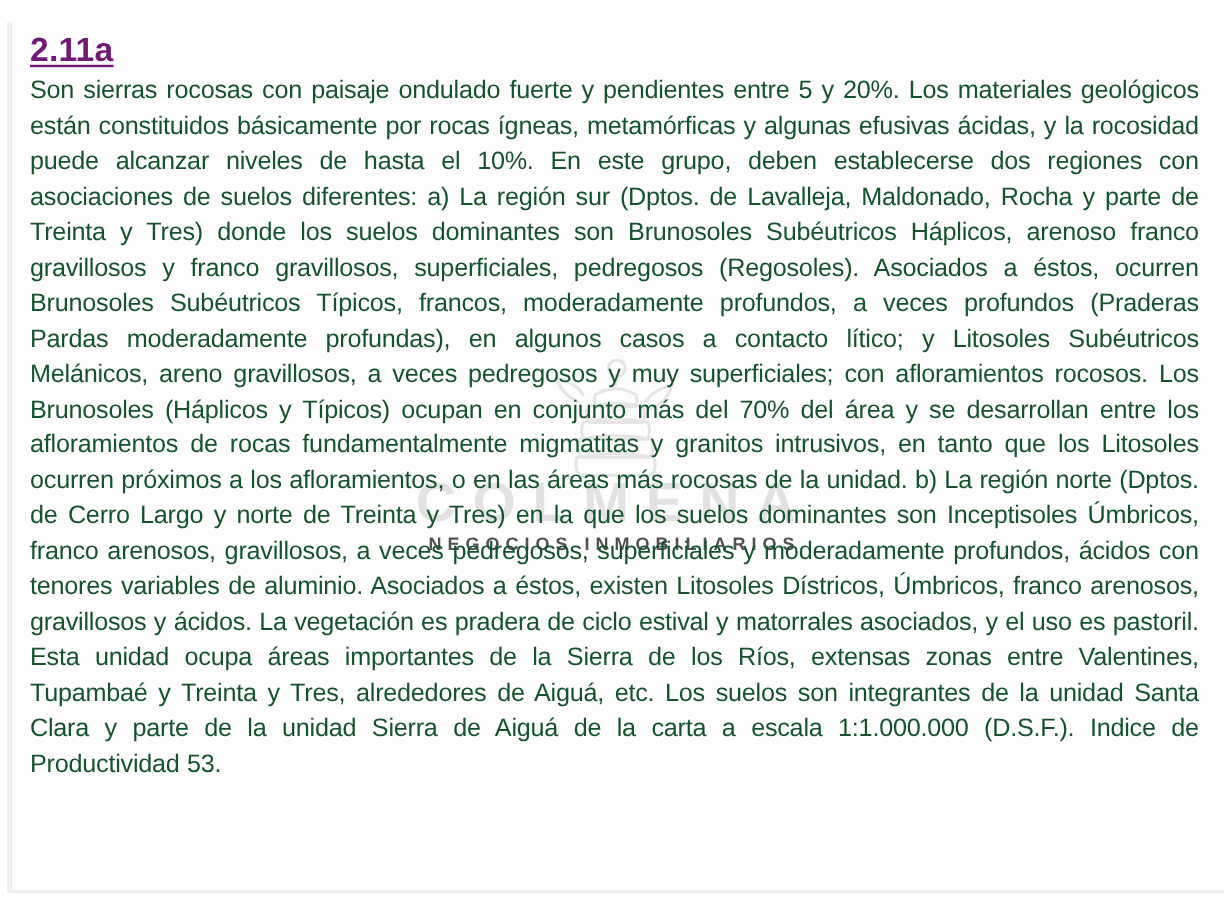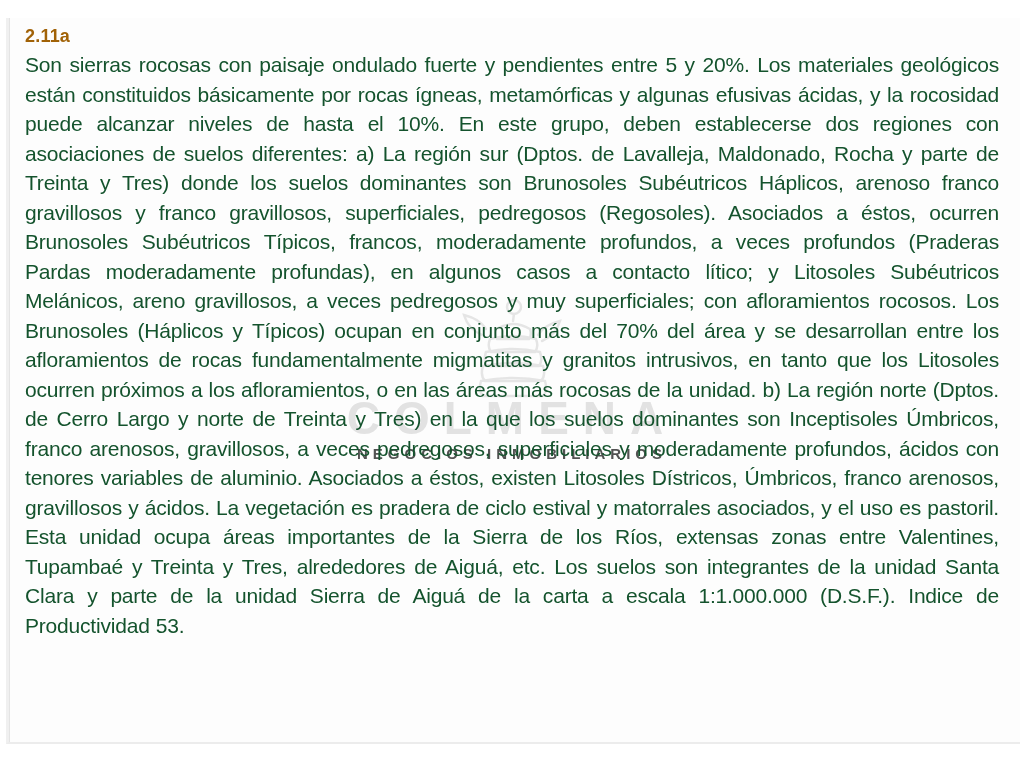--- a/index.html
+++ b/index.html
@@ -24,23 +24,24 @@
     border-bottom: 2px solid #ececec;
     box-shadow: inset 1px 0 0 #e4e4e4;
   }
   .content {
     position: absolute;
     left: 25px; top: 26px;
     width: 974px;
     z-index: 2;
   }
   .heading {
-    font-size: 18px;
+    font-size: 28px;
     font-weight: bold;
-    color: #a16207;
+    color: #701a75;
+    text-decoration: underline;
     text-underline-offset: 3px;
     text-decoration-thickness: 2px;
     letter-spacing: 0.2px;
     margin-bottom: 3px;
   }
   .body-text {
     font-size: 21px;
     line-height: 29.5px;
     letter-spacing: -0.2px;
     word-spacing: 0.5px;

